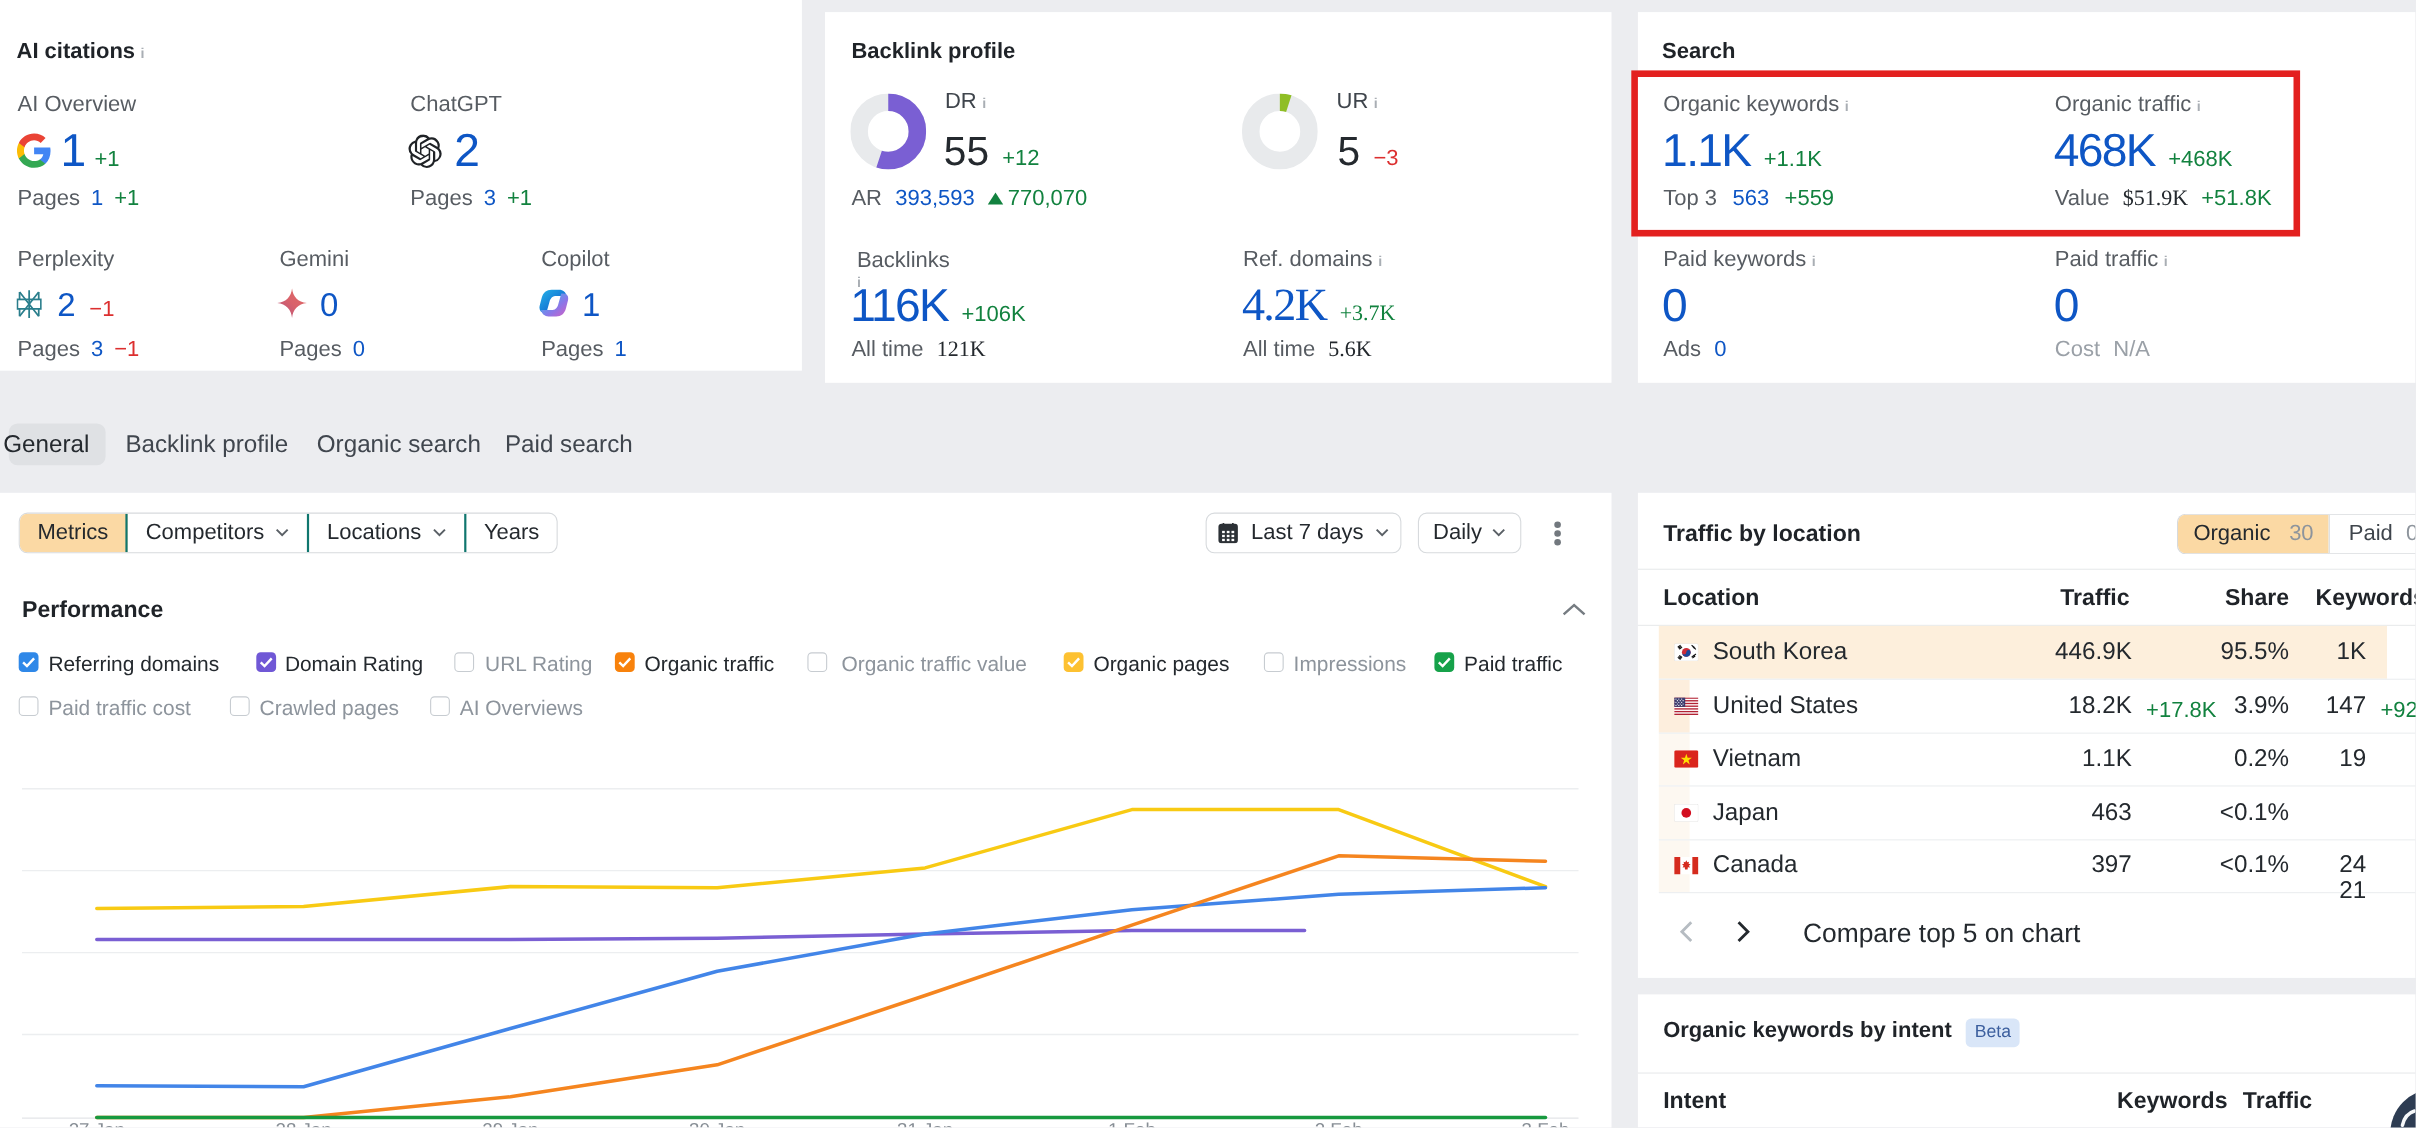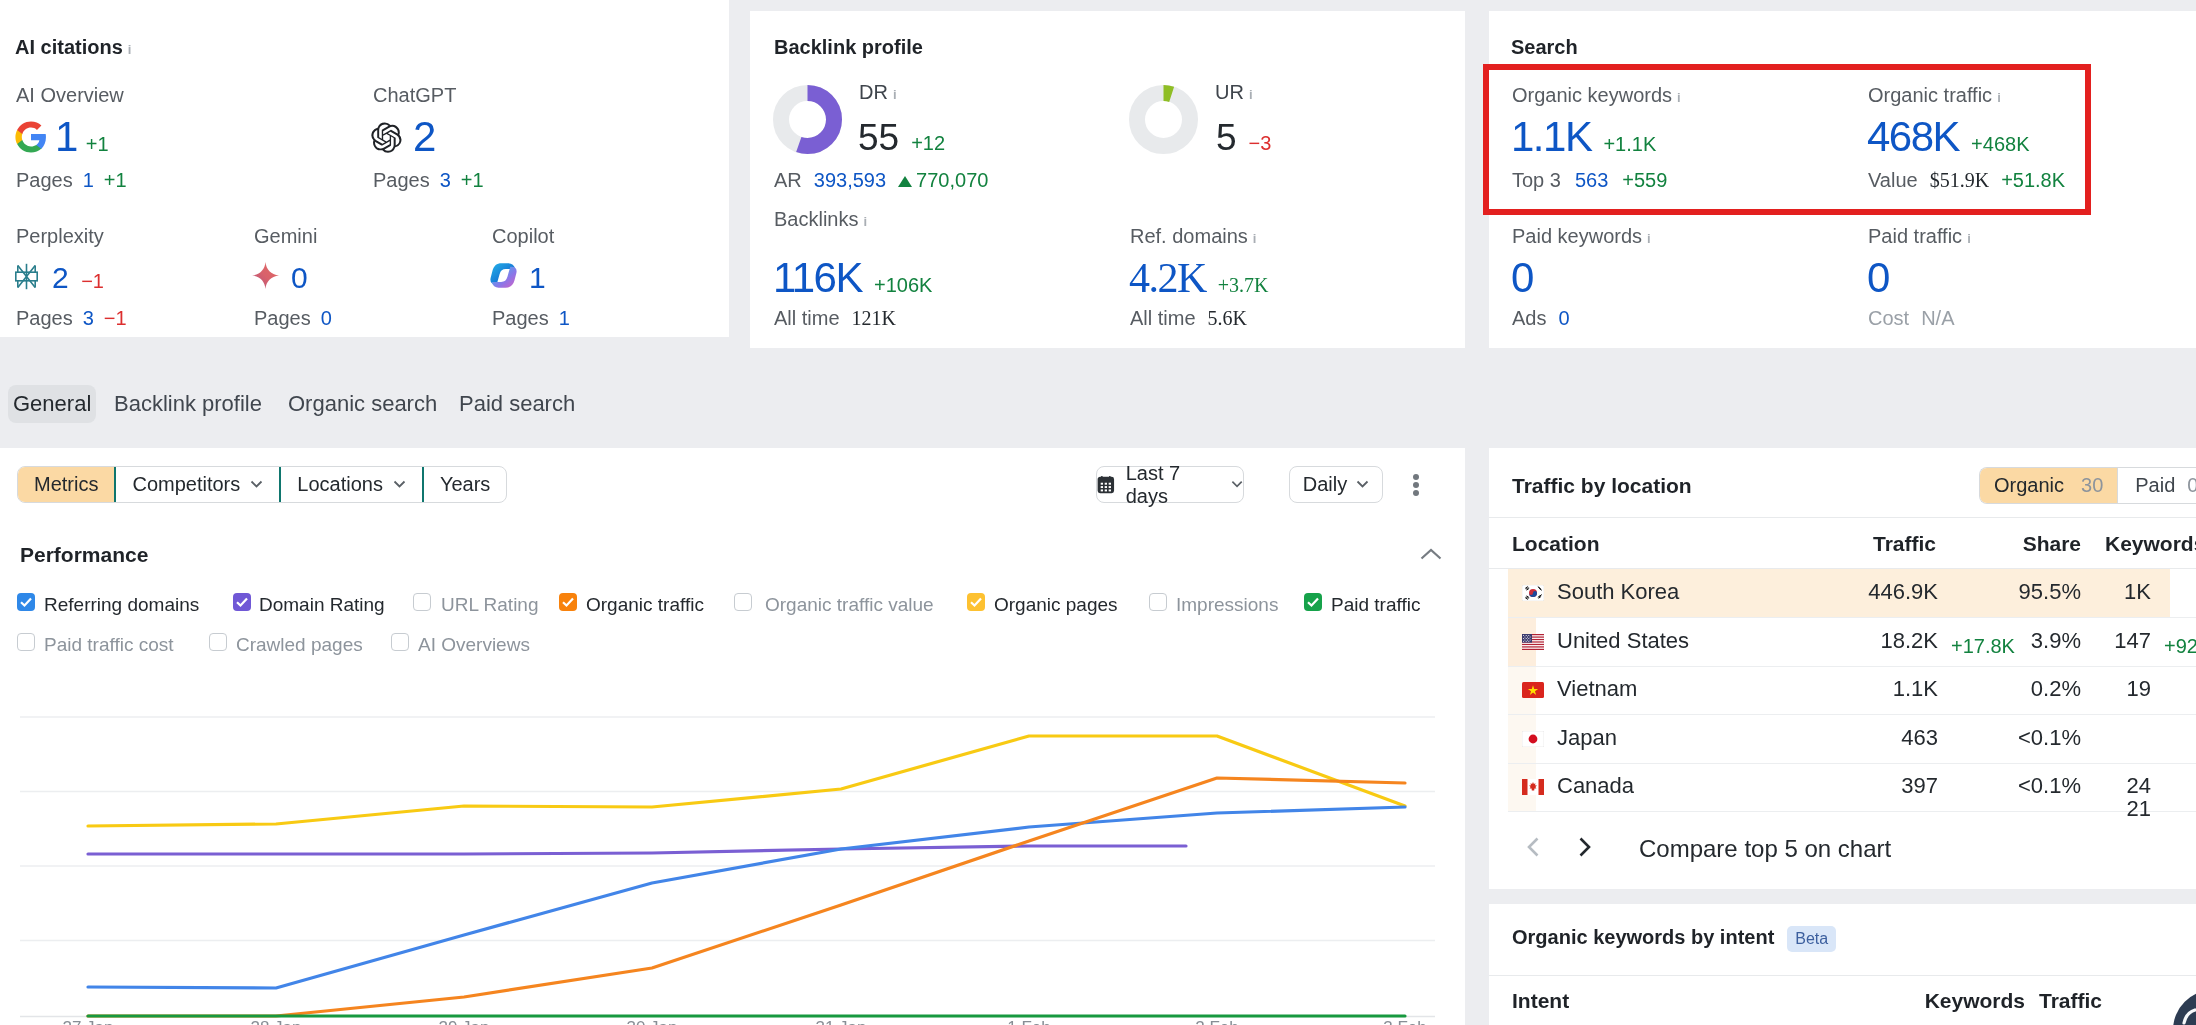--- a/index.html
+++ b/index.html
@@ -162,21 +162,21 @@
 </svg>
 <div class="row" style="left:1215px; top:81px;">
     <span class="lbl" style="color:#3f454c;">UR</span>
     <span class="info">i</span>
   </div>
 <div class="row" style="left:1216px; top:117px;">
     <span class="bigdark">5</span>
     <span class="deltared" style="margin-left:12px;">−3</span>
   </div>
 
-<div class="row" style="left:774px; top:208px;">
+<div class="row" style="left:774px; top:226px;flex-direction:column;">
     <span class="lbl">Backlinks</span>
     <span class="info">i</span>
   </div>
 <div class="row" style="left:773px; top:254px;">
     <span class="big">116K</span>
     <span class="delta" style="margin-left:12px;">+106K</span>
   </div>
 <div class="row" style="left:774px; top:307px;">
     <span class="sub">All time</span>
     <span class="dark" style="font-size:20px; margin-left:12px;">121K</span>
@@ -245,39 +245,39 @@
   </div>
 <div class="row" style="left:1867px; top:254px;">
     <span class="big">0</span>
   </div>
 <div class="row" style="left:1868px; top:307px;">
     <span class="muted" style="font-size:20px;">Cost</span>
     <span class="muted" style="font-size:20px; margin-left:12px;">N/A</span>
   </div>
 
 <div class="chip" style="left:8px; top:385px; width:88px; height:38px;"></div>
-<div class="tab" style="left:13px; top:391px; color:#24292e;">General</div>
+<div class="tab" style="left:3px; top:391px; color:#24292e;">General</div>
 <div class="tab" style="left:114px; top:391px;">Backlink profile</div>
 <div class="tab" style="left:288px; top:391px;">Organic search</div>
 <div class="tab" style="left:459px; top:391px;">Paid search</div>
 
 <div class="card" style="left:0; top:448px; width:1465px; height:600px;"></div>
 
 <div class="seg" style="left:17px;">
 <div style="background:#fbd9a4;">Metrics</div>
 <div>Competitors<svg width="13" height="9" viewBox="0 0 13 9" style="margin-left:10px;">
         <path d="M1.5 1.5 L6.5 6.5 L11.5 1.5" fill="none" stroke="#5a6066" stroke-width="1.8"></path>
       </svg></div>
 <div>Locations<svg width="13" height="9" viewBox="0 0 13 9" style="margin-left:10px;">
         <path d="M1.5 1.5 L6.5 6.5 L11.5 1.5" fill="none" stroke="#5a6066" stroke-width="1.8"></path>
       </svg></div>
 <div>Years</div>
 </div>
 
-<div class="btn" style="left:1096px; top:466px; width:148px; height:37px;">
+<div class="btn" style="left:1096px; top:466px; width:178px; height:37px;">
 <svg width="19" height="19" viewBox="0 0 20 20" style="margin-right:11px;">
       <path d="M3.5 2 h13 a2 2 0 0 1 2 2 v13 a2 2 0 0 1 -2 2 h-13 a2 2 0 0 1 -2 -2 v-13 a2 2 0 0 1 2 -2z M5.5 0.5 v3 M14.5 0.5 v3" fill="#2c3136" stroke="#2c3136" stroke-width="1.6"></path>
       <g fill="#fff">
         <rect x="4.2" y="8" width="2.6" height="2.2"></rect>
         <rect x="8.7" y="8" width="2.6" height="2.2"></rect>
         <rect x="13.2" y="8" width="2.6" height="2.2"></rect>
         <rect x="4.2" y="11.8" width="2.6" height="2.2"></rect>
         <rect x="8.7" y="11.8" width="2.6" height="2.2"></rect>
         <rect x="13.2" y="11.8" width="2.6" height="2.2"></rect>
         <rect x="4.2" y="15.6" width="2.6" height="2.2"></rect>

